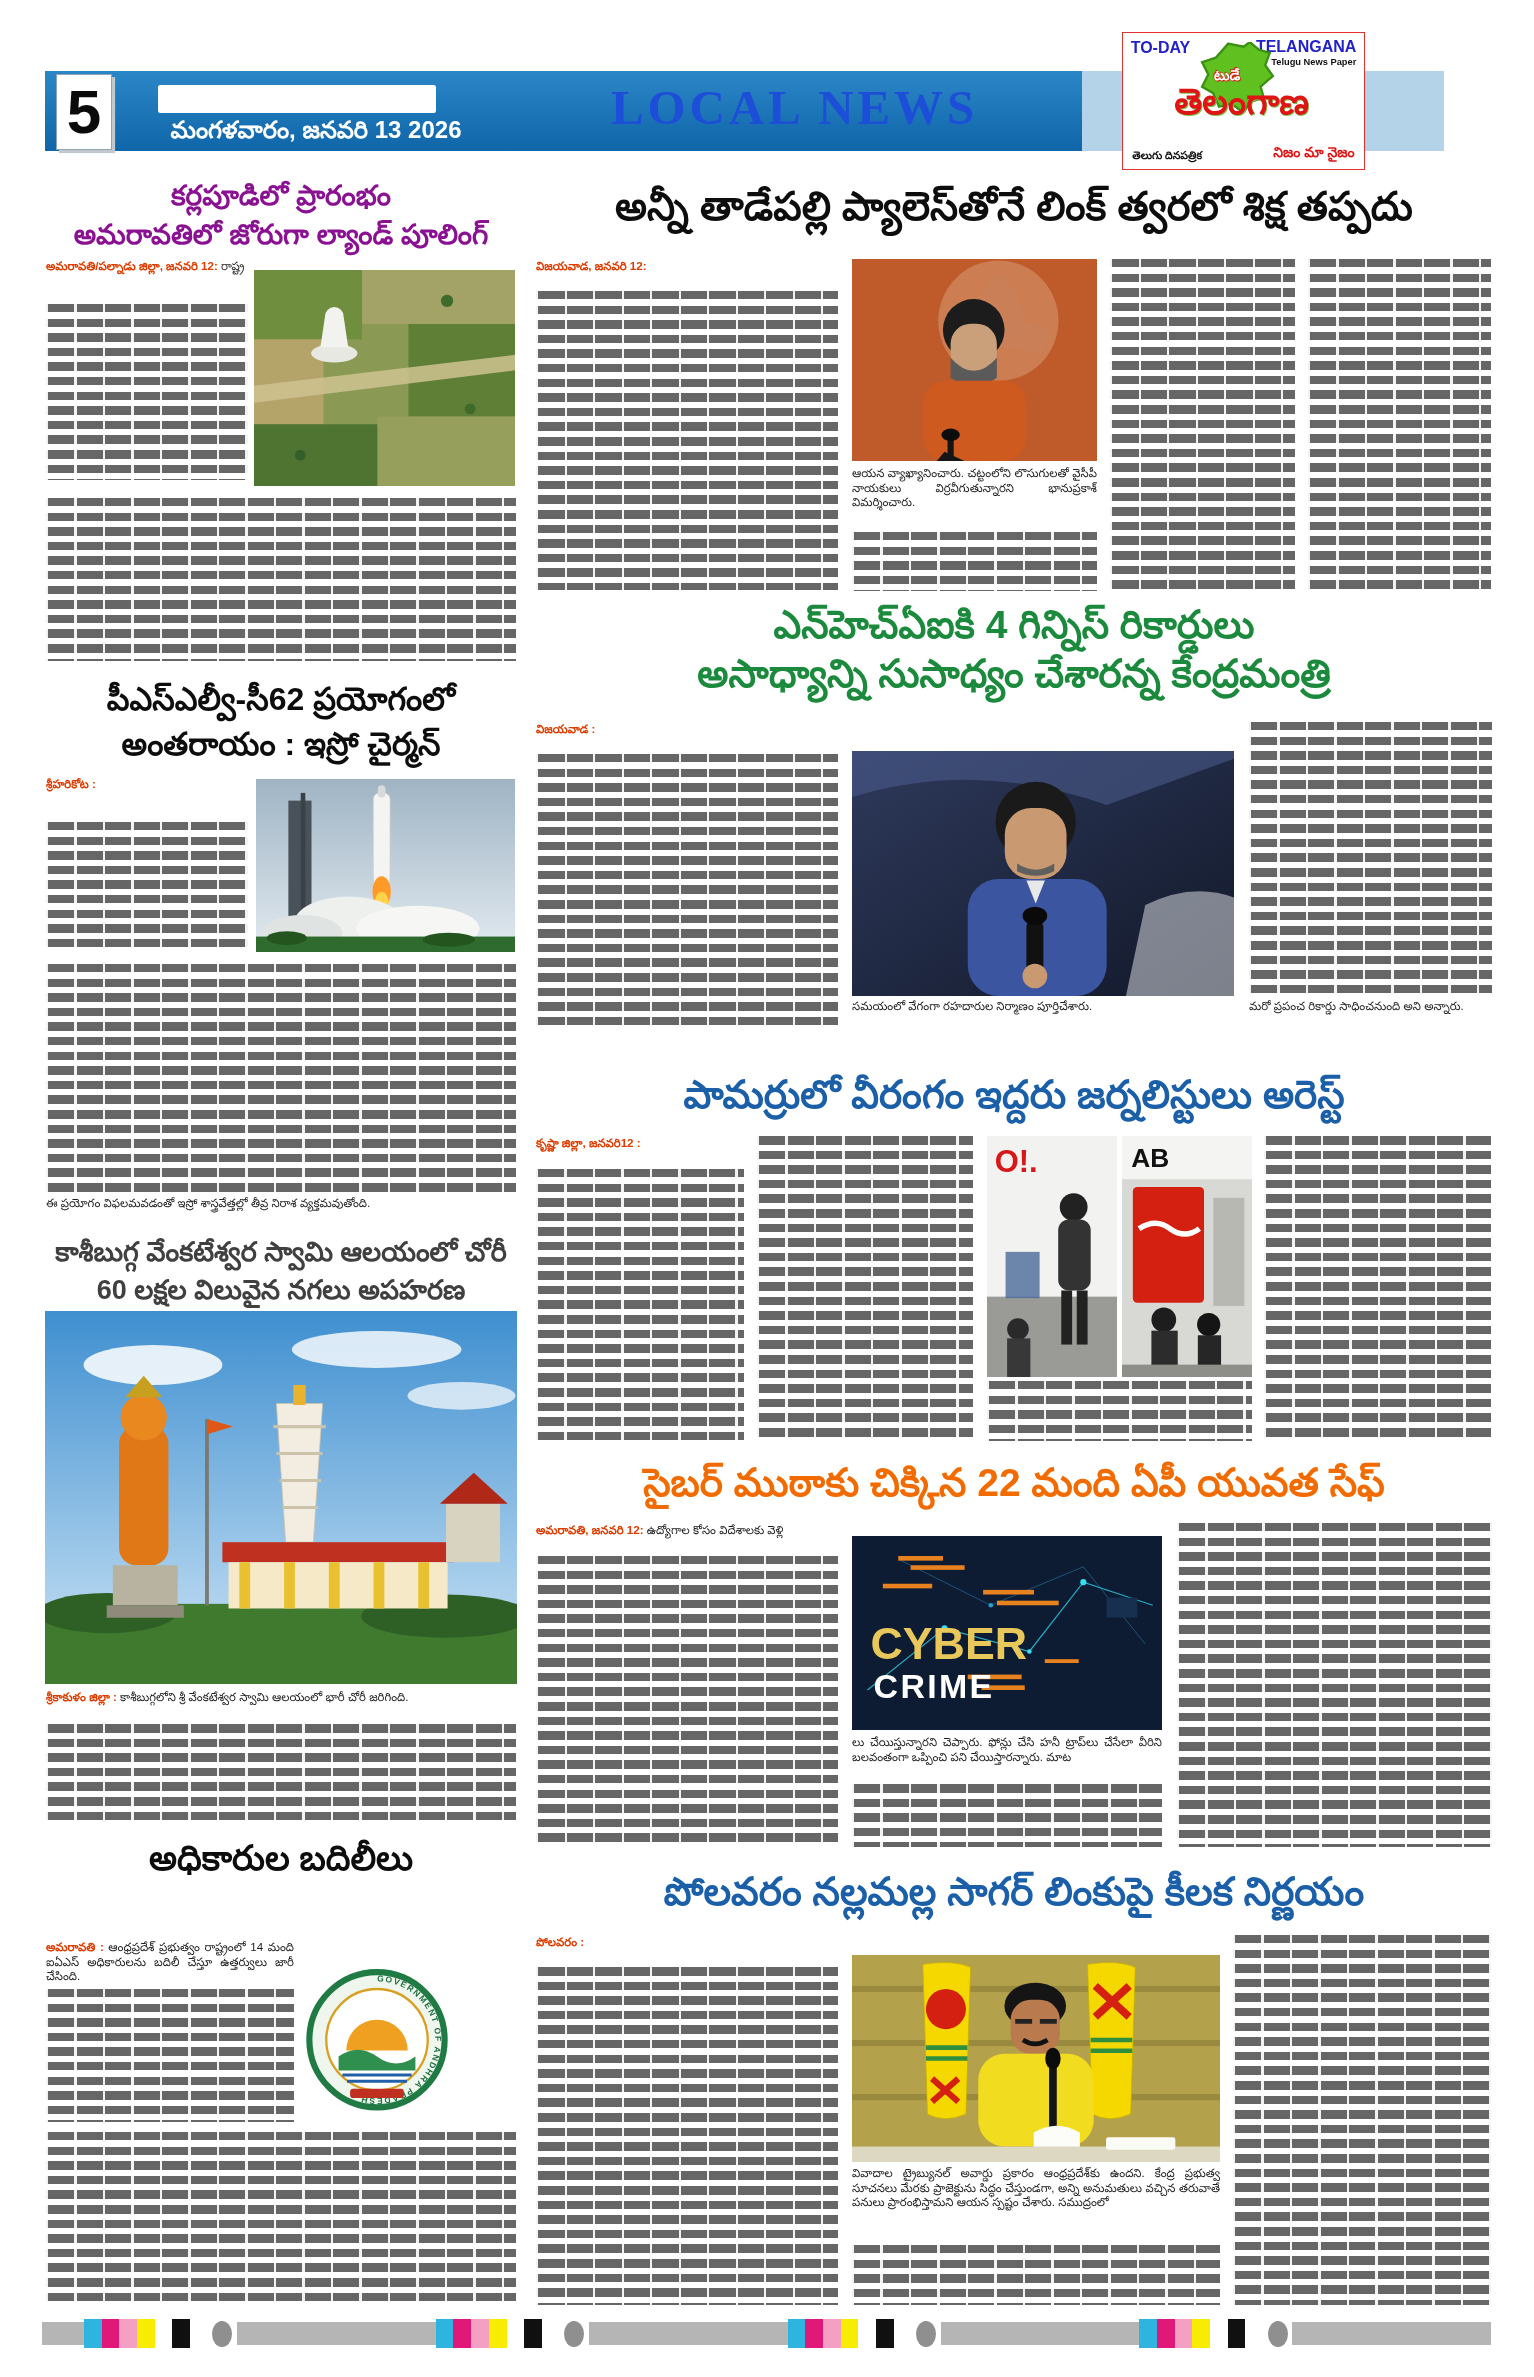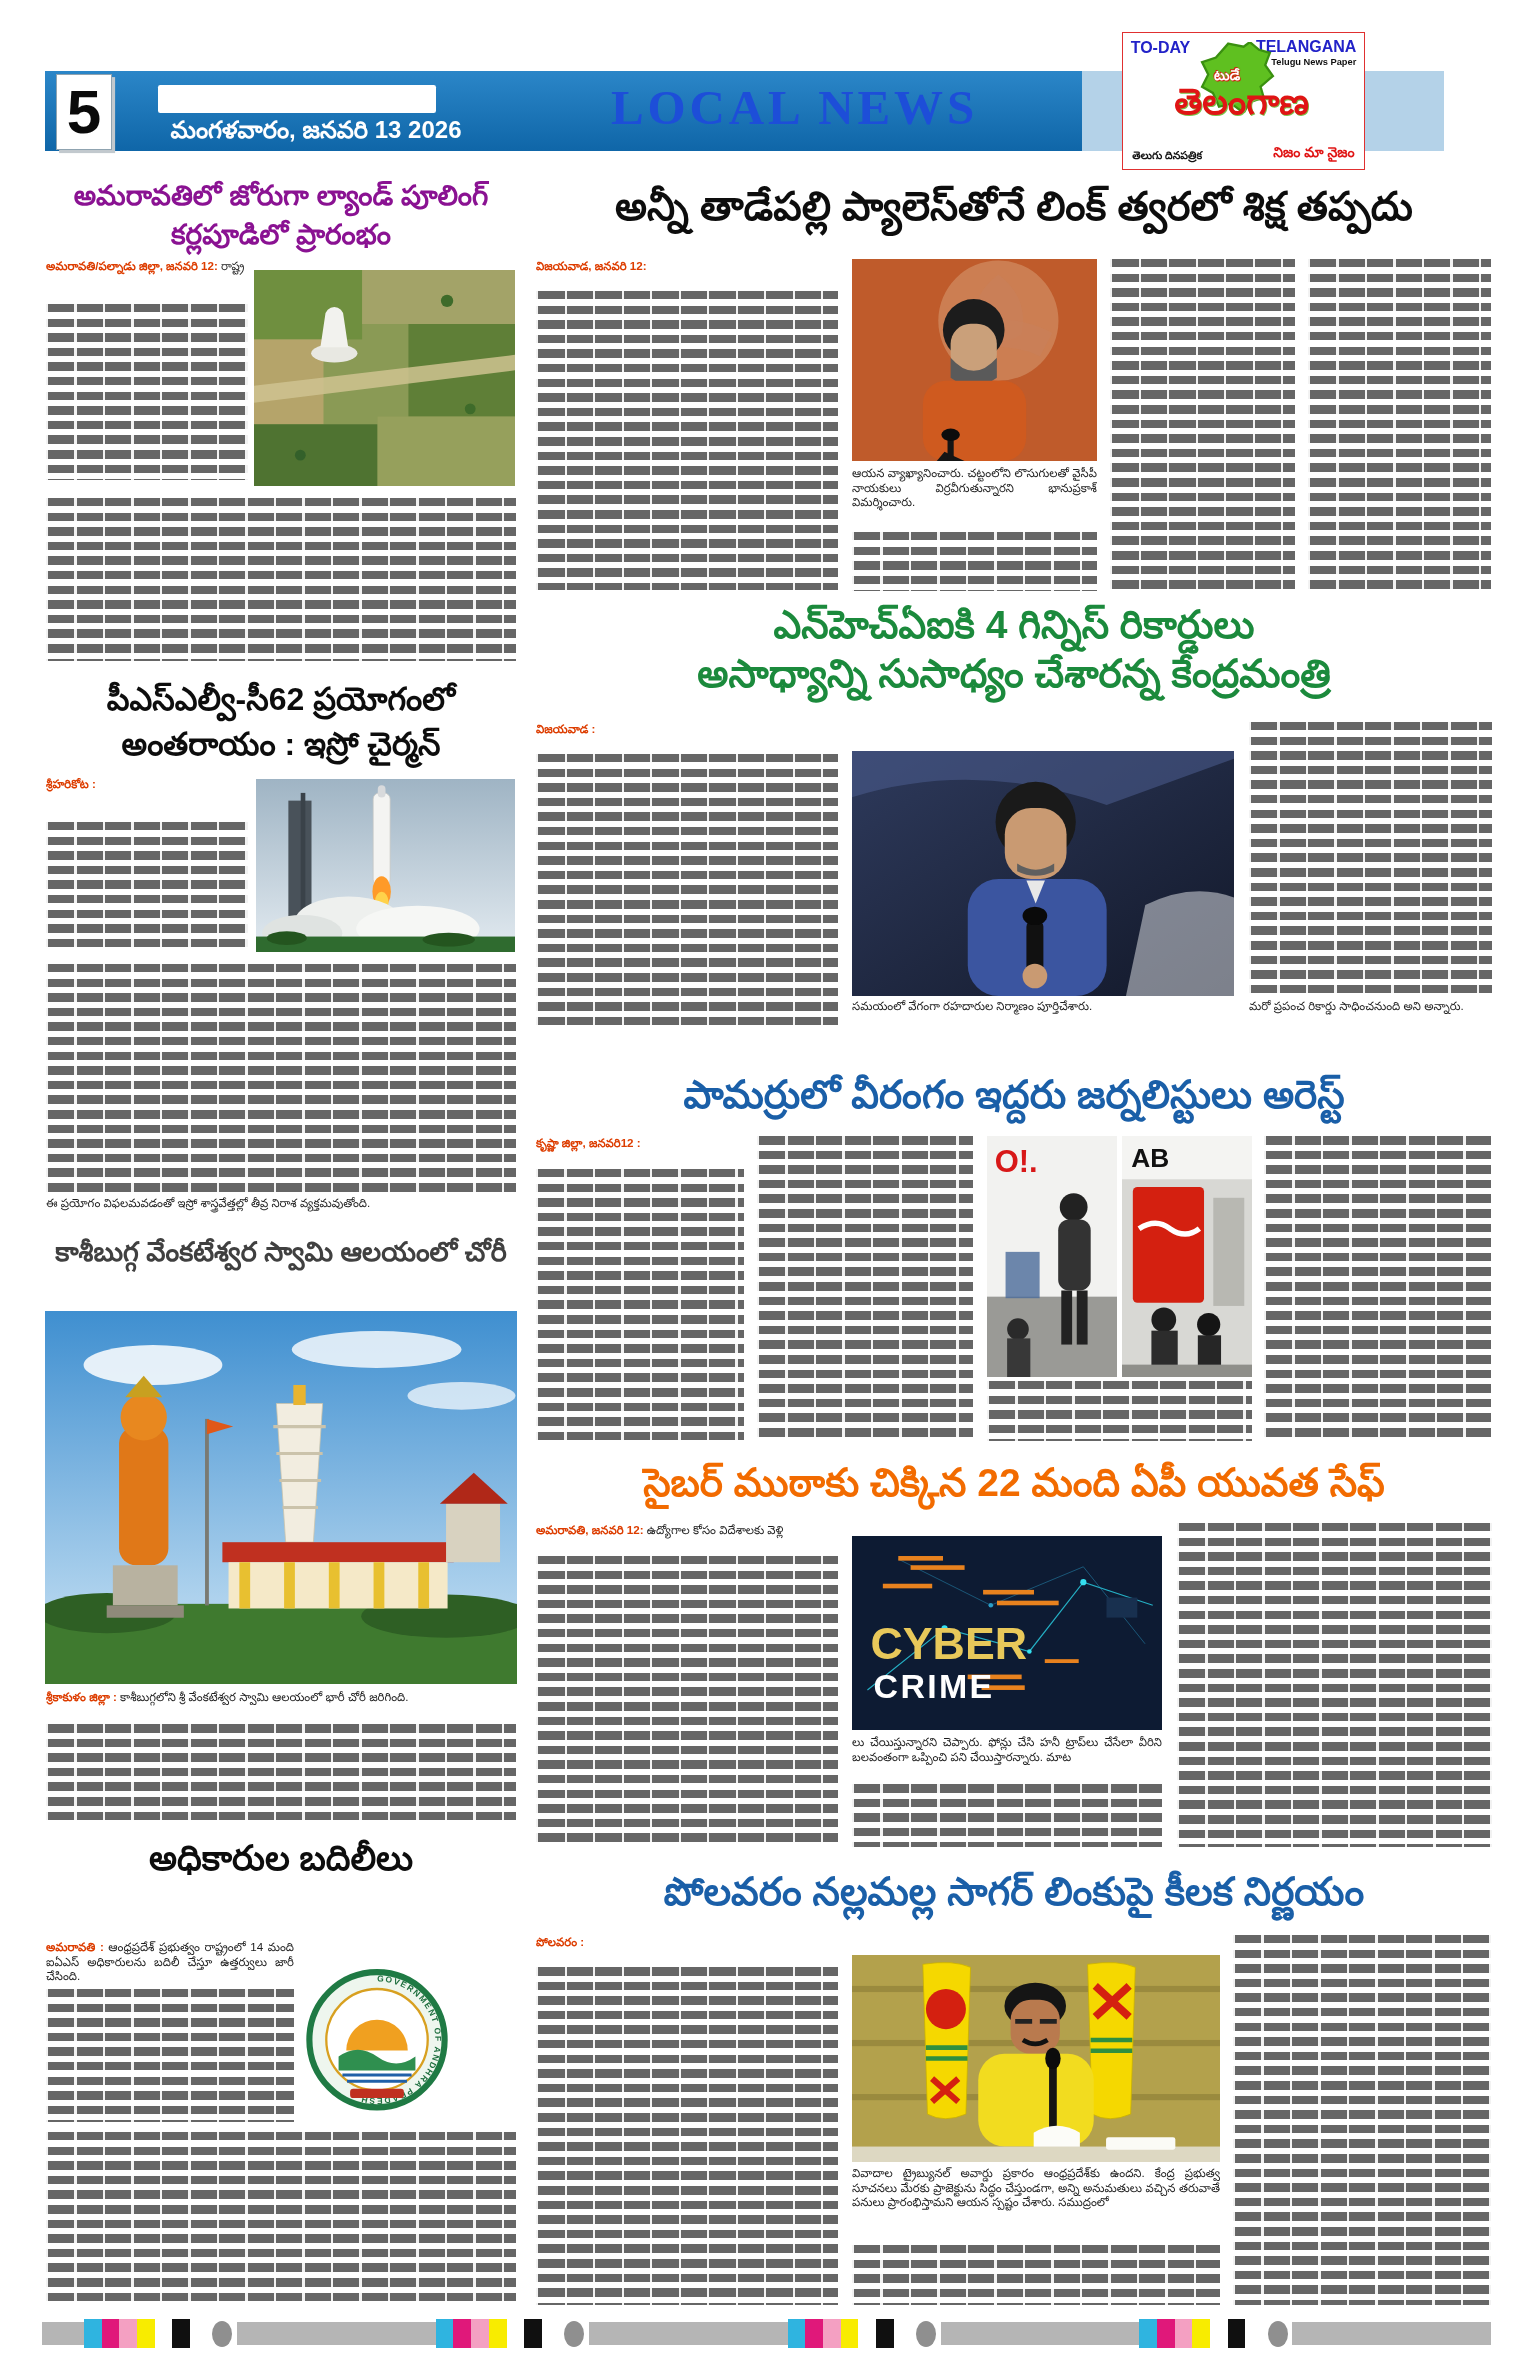--- a/index.html
+++ b/index.html
@@ -76,22 +76,22 @@
     <svg class="map" viewBox="0 0 100 92">
       <path d="M38,2 L58,6 L66,0 L78,10 L92,14 L86,30 L96,44 L80,58 L84,72 L66,78 L58,92 L42,80 L26,84 L18,66 L4,58 L12,42 L4,26 L22,20 Z" fill="#5fc020" stroke="#3a9010" stroke-width="3"></path>
     </svg>
     <span class="maplabel">టుడే</span>
     <div class="brand">తెలంగాణ</div>
     <span class="tagl">తెలుగు దినపత్రిక</span>
     <span class="tagr">నిజం మా నైజం</span>
   </div>
 
   <div class="abs hl h-l1">
+    <div>కర్లపూడిలో ప్రారంభం</div>
     <div>అమరావతిలో జోరుగా ల్యాండ్ పూలింగ్</div>
-    <div>కర్లపూడిలో ప్రారంభం</div>
   </div>
   <div class="abs bodytext" style="left:46px;top:259px;width:204px;height:43px;">
     <span class="dateline">అమరావతి/పల్నాడు జిల్లా, జనవరి 12:</span>
     <span>రాష్ట్ర</span>
   </div>
   <div class="abs photo" style="left:254px;top:270px;width:261px;height:216px;">
     <svg viewBox="0 0 338 280" preserveAspectRatio="none">
       <rect width="338" height="280" fill="#8a9a55"></rect>
       <rect x="0" y="0" width="140" height="90" fill="#6f8f3f"></rect>
       <rect x="140" y="0" width="198" height="70" fill="#a3a368"></rect>
@@ -139,20 +139,21 @@
       <ellipse cx="40" cy="206" rx="26" ry="9" fill="#24551f"></ellipse>
       <ellipse cx="250" cy="208" rx="34" ry="9" fill="#24551f"></ellipse>
     </svg>
   </div>
   <div class="abs gk" style="left:46px;top:822px;width:202px;height:131px;"></div>
   <div class="abs gk" style="left:46px;top:964px;width:470px;height:228px;"></div>
   <div class="abs bodytext" style="left:46px;top:1196px;width:470px;height:34px;">ఈ ప్రయోగం విఫలమవడంతో ఇస్రో శాస్త్రవేత్తల్లో తీవ్ర నిరాశ వ్యక్తమవుతోంది.</div>
 
   <div class="abs hl h-l3">
     <div>కాశీబుగ్గ వేంకటేశ్వర స్వామి ఆలయంలో చోరీ</div>
+    <div>60 లక్షల విలువైన నగలు అపహరణ</div>
   </div>
   <div class="abs photo" style="left:45px;top:1311px;width:472px;height:373px;">
     <svg viewBox="0 0 612 484" preserveAspectRatio="none">
       <defs>
           <linearGradient id="sky3" x1="0" y1="0" x2="0" y2="1">
         <stop offset="0" stop-color="#3f8fd0"></stop>
             <stop offset="1" stop-color="#cfe6f6"></stop>
           </linearGradient>
         </defs>
       <rect width="612" height="484" fill="url(#sky3)"></rect>

